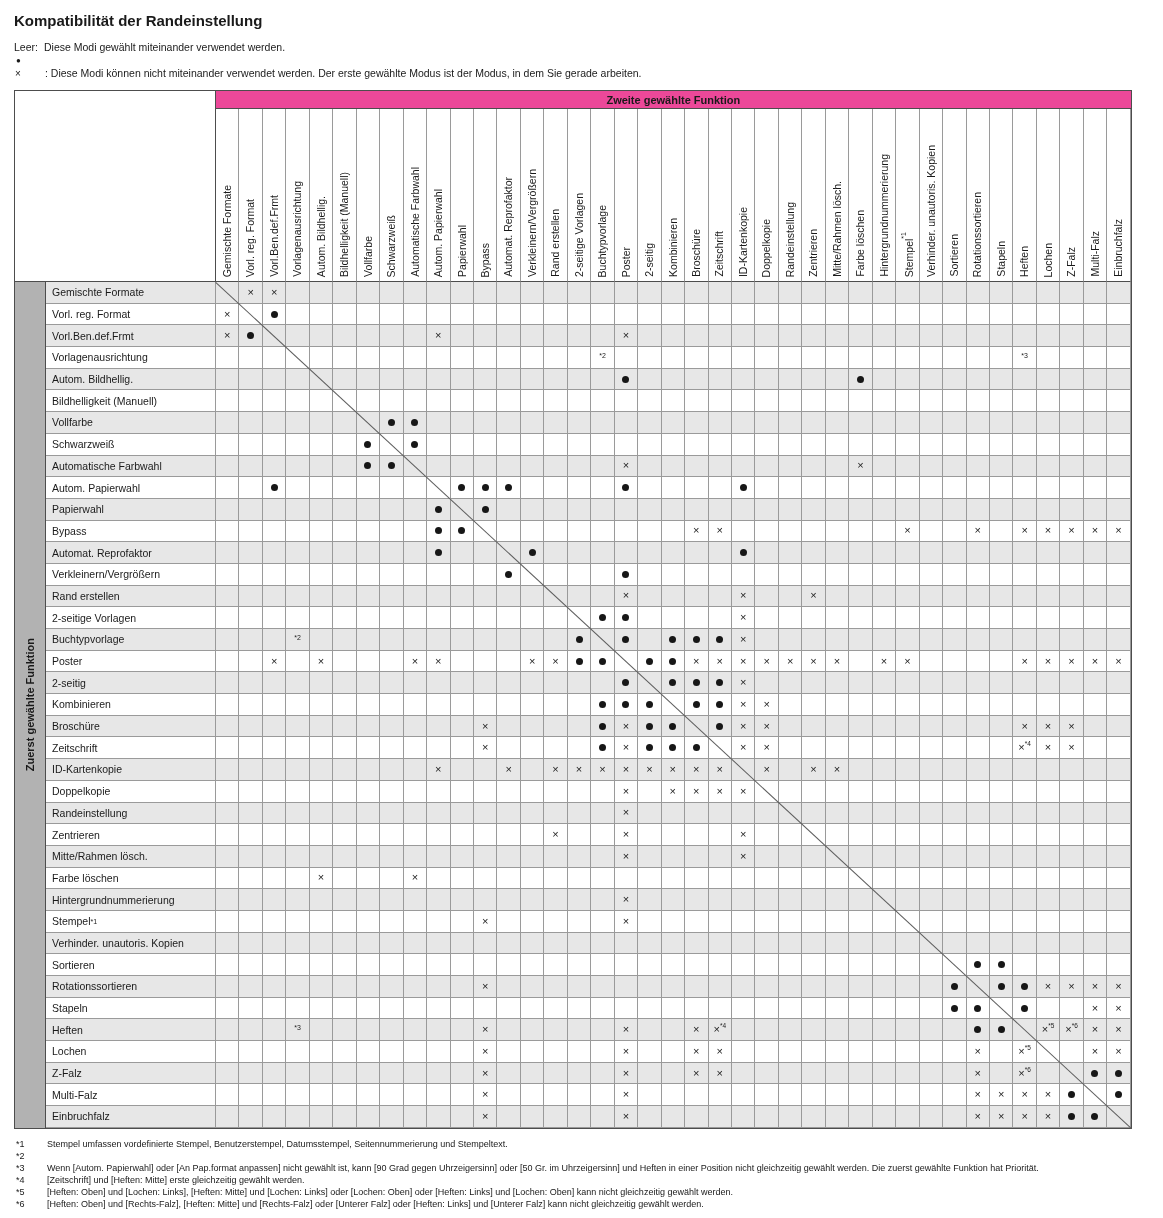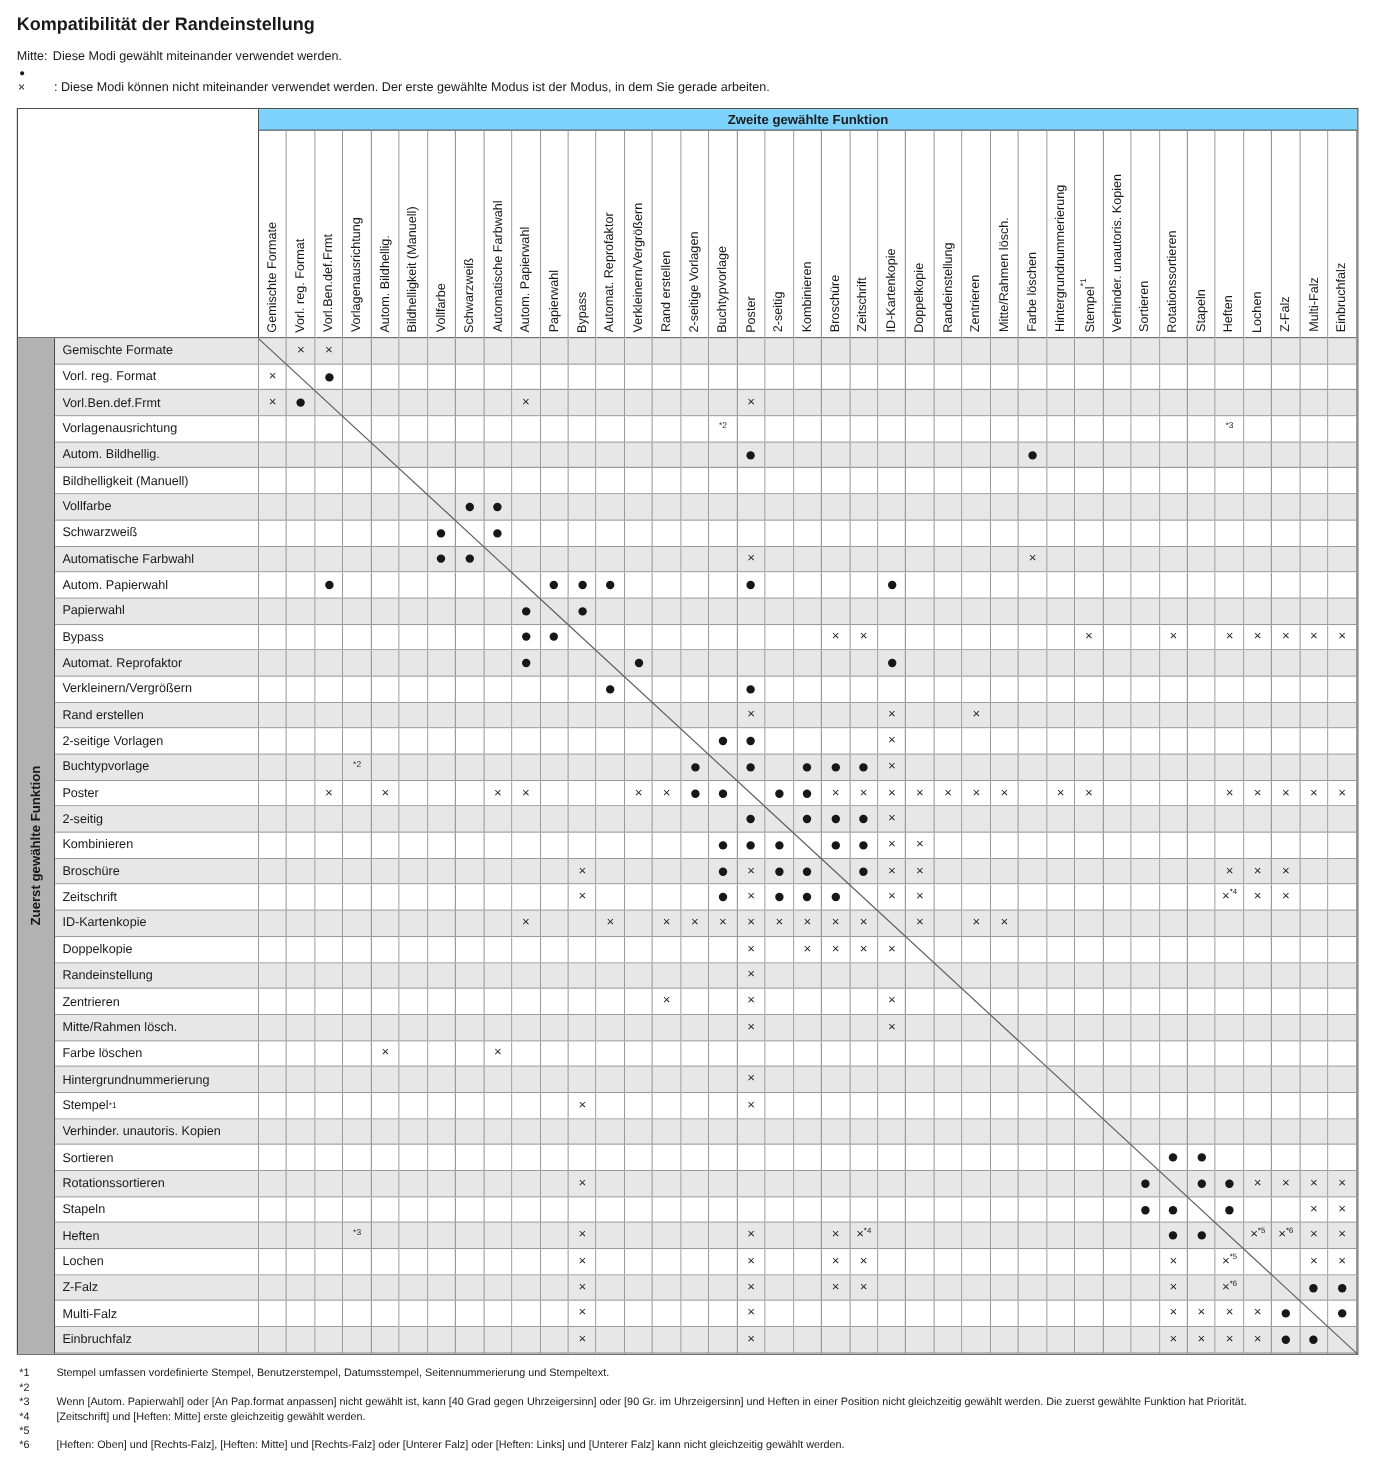--- a/index.html
+++ b/index.html
@@ -9,21 +9,21 @@
   .legend{margin:0 0 10px 0;}
   .lg-line{display:flex;font-size:10.5px;line-height:13px;}
   .lg-sym{width:30px;flex:0 0 30px;}
   .lg-sym.dotsym{font-size:8px;line-height:13px;padding-left:2px;}
   .lg-sym.xsym{font-size:10px;padding-left:1px;}
   
   .tbl{display:grid;grid-template-columns:31px 170px repeat(39,23.46px);
        grid-template-rows:18px 173px repeat(39,21.7px);
        border:1px solid #4d4d4d;width:max-content;position:relative;background:#fff;}
   .corner{grid-column:1/3;grid-row:1/3;background:#fff;border-right:1px solid #4d4d4d;border-bottom:1px solid #4d4d4d;}
-  .band{grid-column:3/42;grid-row:1;background:#7dd3fc;border-bottom:1px solid #4d4d4d;
+  .band{grid-column:3/42;grid-row:1;background:#ec4899;border-bottom:1px solid #4d4d4d;
         display:flex;align-items:center;justify-content:center;font-size:11px;font-weight:bold;}
   .ch{grid-row:2;background:#fff;border-right:1px solid #9a9a9a;border-bottom:1px solid #4d4d4d;
       display:flex;align-items:flex-end;justify-content:center;padding-bottom:4px;overflow:hidden;}
   .vtxt{writing-mode:vertical-rl;transform:rotate(180deg);white-space:nowrap;font-size:10.5px;line-height:1;}
   .leftstrip{grid-column:1;grid-row:3/42;background:#b2b2b2;border-right:1px solid #4d4d4d;
              display:flex;align-items:center;justify-content:center;}
   .leftstrip .vtxt{font-weight:bold;font-size:11px;}
   .rl{grid-column:2;border-right:1px solid #9a9a9a;border-bottom:1px solid #9a9a9a;
       font-size:10.5px;display:flex;align-items:center;padding-left:6px;white-space:nowrap;overflow:hidden;background:#fff;}
   .cell{border-right:1px solid #9a9a9a;border-bottom:1px solid #9a9a9a;
@@ -45,21 +45,21 @@
 </style>
 </head>
 <body>
 
 <div class="page">
 
   <div class="title">Kompatibilität der Randeinstellung</div>
 
   <div class="legend">
     <div class="lg-line">
-      <span class="lg-sym">Mitte:</span>
+      <span class="lg-sym">Leer:</span>
       <span>Diese Modi gewählt miteinander verwendet werden.</span>
     </div>
     <div class="lg-line">
       <span class="lg-sym dotsym">●</span>
     </div>
     <div class="lg-line">
       <span class="lg-sym xsym">×</span>
       <span>: Diese Modi können nicht miteinander verwendet werden. Der erste gewählte Modus ist der Modus, in dem Sie gerade arbeiten.</span>
     </div>
   </div>
@@ -2157,28 +2157,29 @@
   <div class="fnotes">
     <div class="fn">
         <span class="fref">*1</span>
         <span class="ftext">Stempel umfassen vordefinierte Stempel, Benutzerstempel, Datumsstempel, Seitennummerierung und Stempeltext.</span>
       </div>
     <div class="fn">
         <span class="fref">*2</span>
       </div>
     <div class="fn">
         <span class="fref">*3</span>
-        <span class="ftext">Wenn [Autom. Papierwahl] oder [An Pap.format anpassen] nicht gewählt ist, kann [40 Grad gegen Uhrzeigersinn] oder [90 Gr. im Uhrzeigersinn] und Heften in einer Position nicht gleichzeitig gewählt werden. Die zuerst gewählte Funktion hat Priorität.</span>
+        <span class="ftext">Wenn [Autom. Papierwahl] oder [An Pap.format anpassen] nicht gewählt ist, kann [90 Grad gegen Uhrzeigersinn] oder [50 Gr. im Uhrzeigersinn] und Heften in einer Position nicht gleichzeitig gewählt werden. Die zuerst gewählte Funktion hat Priorität.</span>
       </div>
     <div class="fn">
         <span class="fref">*4</span>
         <span class="ftext">[Zeitschrift] und [Heften: Mitte] erste gleichzeitig gewählt werden.</span>
       </div>
     <div class="fn">
         <span class="fref">*5</span>
+        <span class="ftext">[Heften: Oben] und [Lochen: Links], [Heften: Mitte] und [Lochen: Links] oder [Lochen: Oben] oder [Heften: Links] und [Lochen: Oben] kann nicht gleichzeitig gewählt werden.</span>
       </div>
     <div class="fn">
         <span class="fref">*6</span>
         <span class="ftext">[Heften: Oben] und [Rechts-Falz], [Heften: Mitte] und [Rechts-Falz] oder [Unterer Falz] oder [Heften: Links] und [Unterer Falz] kann nicht gleichzeitig gewählt werden.</span>
       </div>
   </div>
 
   <div class="doccode">DE DZC706</div>
 
 </div>

